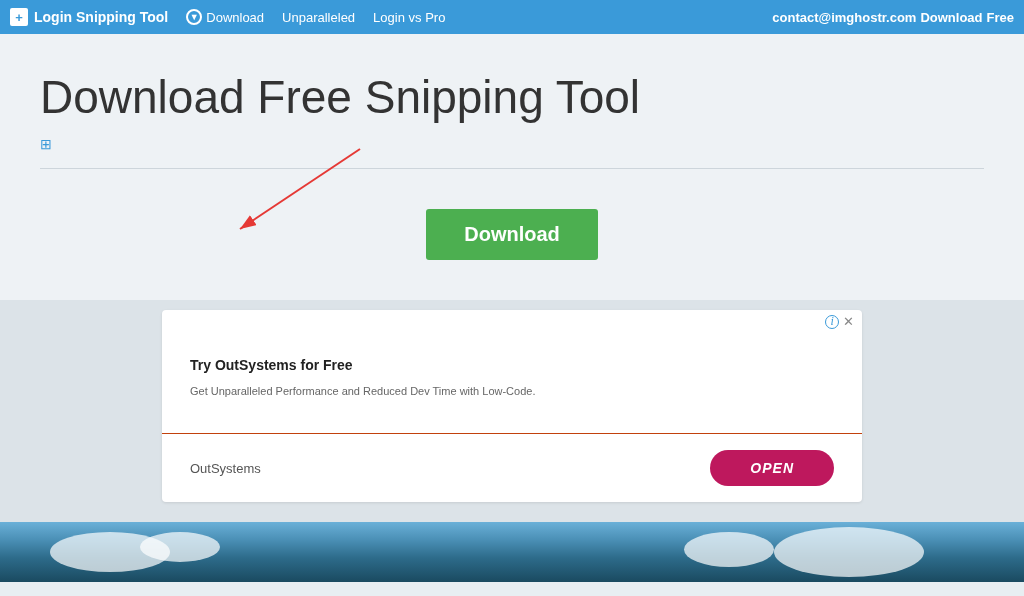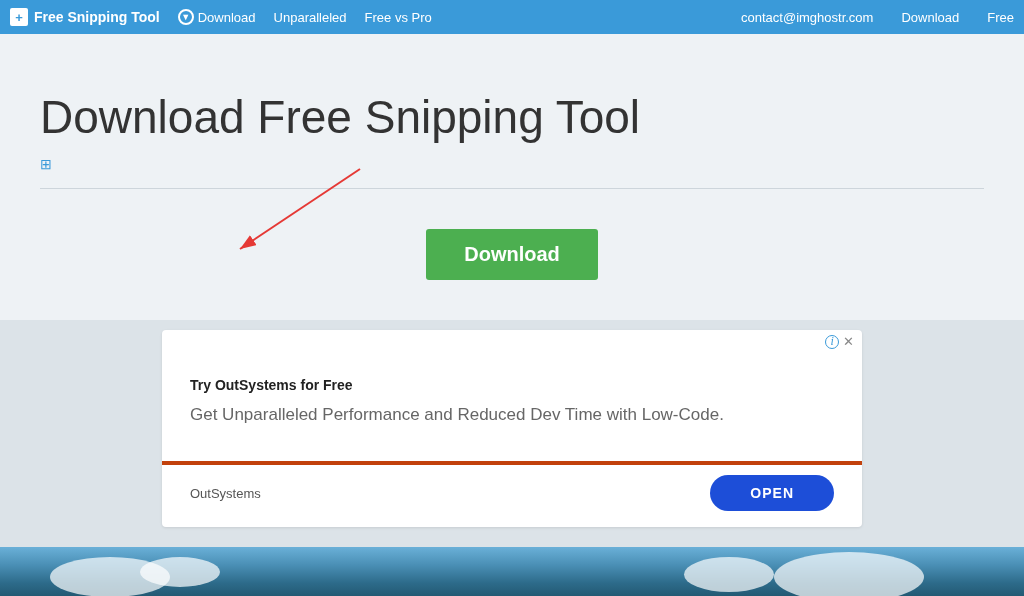--- a/index.html
+++ b/index.html
@@ -55,34 +55,35 @@
       border-radius: 50%;
       border: 2px solid #fff;
       display: flex;
       align-items: center;
       justify-content: center;
       font-size: 9px;
     }
     .nav-right {
       display: flex;
       align-items: flex-start;
-      gap: 28px;
-      color: #fff;
-      font-size: 13px;
+      gap: 4px;
+      color: #fff;
+      font-size: 13px;
+      font-weight: bold;
     }
     .nav-right a {
       color: #fff;
       text-decoration: none;
       cursor: pointer;
     }
 
     
     .main-content {
       background: #eef2f5;
-      padding: 56px 40px 20px 40px;
+      padding: 36px 40px 20px 40px;
     }
 
     .page-title {
       font-size: 46px;
       font-weight: 300;
       color: #333;
       margin-bottom: 12px;
     }
 
     .subtitle-link {
@@ -181,46 +182,47 @@
     .ad-body {
       padding: 24px 28px 16px 28px;
     }
     .ad-title {
       font-size: 14px;
       font-weight: bold;
       color: #222;
       margin-bottom: 12px;
     }
     .ad-desc {
-      font-size: 17px;
+      font-size: 11px;
       color: #666;
       margin-bottom: 20px;
     }
 
     .ad-footer {
       display: flex;
       align-items: center;
       justify-content: space-between;
-      padding: 10px 28px 16px 28px;
-      border-top: 4px solid #c2410c;
+      padding: 16px 28px 16px 28px;
+      border-top: 1px solid #c2410c;
     }
     .ad-brand-name {
       font-size: 13px;
       color: #555;
     }
     .ad-open-btn {
-      background: #1d4ed8;
+      background: #be185d;
       color: #fff;
       font-size: 14px;
       font-weight: bold;
       border: none;
       padding: 10px 40px;
       border-radius: 24px;
       cursor: pointer;
       letter-spacing: 1px;
+      font-style: italic;
     }
 
     
     .hero-image {
       height: 60px;
       background: linear-gradient(180deg, #6ab0d8 0%, #4a8fb5 30%, #2d6b8a 60%, #1a4a60 100%);
       position: relative;
       overflow: hidden;
     }
     .cloud {
@@ -229,31 +231,31 @@
       border-radius: 50%;
     }
   </style>
 </head>
 <body>
 
 <nav class="navbar">
   <div class="nav-left">
     <a class="nav-brand">
       <div class="brand-icon">+</div>
-      <span>Free Snipping Tool</span>
+      <span>Login Snipping Tool</span>
     </a>
     <a class="nav-link">
       <div class="dl-icon">▼</div>
       <span>Download</span>
     </a>
     <a class="nav-link">
       <span>Unparalleled</span>
     </a>
     <a class="nav-link">
-      <span>Free vs Pro</span>
+      <span>Login vs Pro</span>
     </a>
   </div>
   <div class="nav-right">
     <a>contact@imghostr.com</a>
     <a>Download</a>
     <a>Free</a>
   </div>
 </nav>
 
 <div class="main-content">

